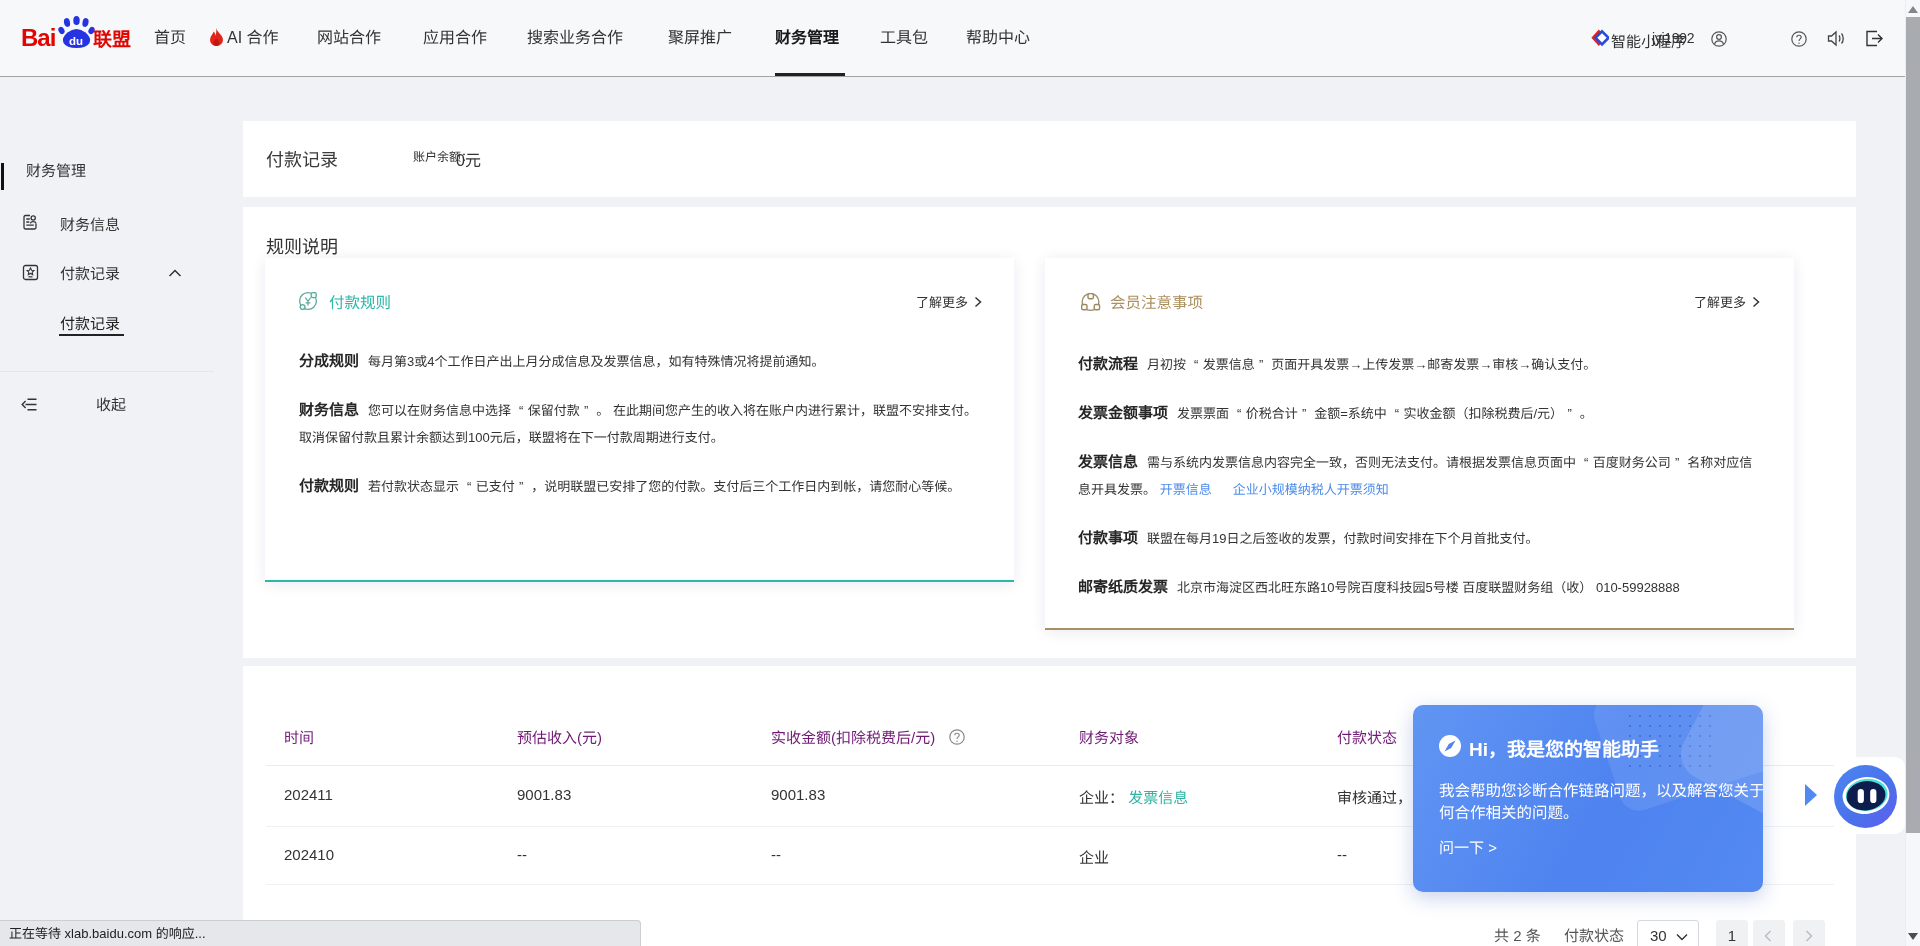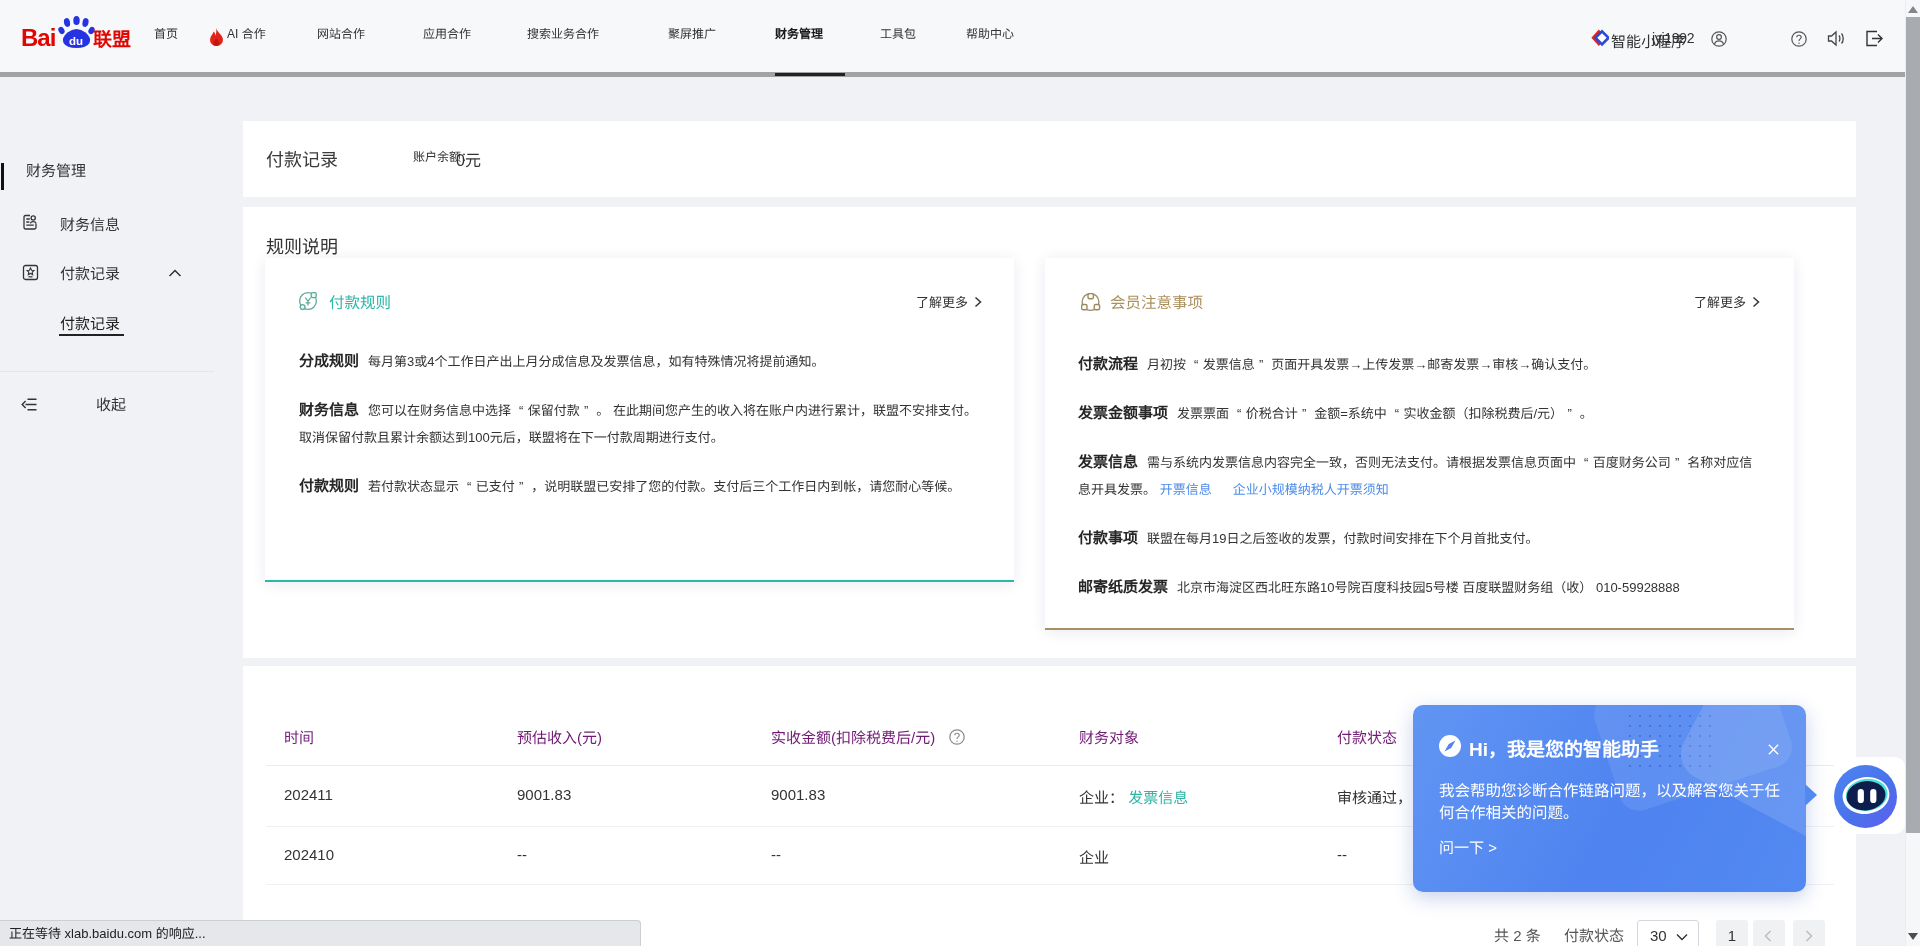--- a/index.html
+++ b/index.html
@@ -2,22 +2,22 @@
 <html lang="zh-CN"><head>
 <meta charset="utf-8">
 <title>财务管理</title>
 <style>
 * { margin:0; padding:0; box-sizing:border-box; }
 html,body { width:1920px; height:946px; overflow:hidden; }
 body { font-family:"Liberation Sans", sans-serif; background:#f1f2f6; position:relative; color:#333; }
 .abs { position:absolute; }
 
 
-#nav { position:absolute; left:0; top:0; width:1920px; height:77px; background:#f7f8fa; border-bottom:5px solid #a3a3a3; }
-.navitem { position:absolute; top:24px; font-size:12px; color:#333; white-space:nowrap; }
+#nav { position:absolute; left:0; top:0; width:1920px; height:77px; background:#f7f8fa; border-bottom:1px solid #a3a3a3; }
+.navitem { position:absolute; top:24px; font-size:16px; color:#333; white-space:nowrap; }
 .navitem.active { color:#1a1a1a; font-weight:700; }
 #nav-underline { position:absolute; left:775px; top:73px; width:70px; height:3px; background:#222; }
 
 
 .side-txt { position:absolute; font-size:15px; color:#333; white-space:nowrap; }
 
 
 .panel { position:absolute; left:243px; width:1613px; background:#fff; }
 #panel1 { top:121px; height:76px; }
 #panel2 { top:207px; height:451px; }
@@ -36,21 +36,21 @@
 .q { display:inline-block; width:13px; text-align:center; }
 a.tlink { color:#4d8cea; text-decoration:none; }
 
 
 .th { position:absolute; font-size:15px; color:#701a75; white-space:nowrap; }
 .td { position:absolute; font-size:15px; color:#333; white-space:nowrap; }
 .hr { position:absolute; height:1px; background:#eef0f3; }
 a.teal { color:#30b3a2; text-decoration:none; }
 
 
-#popup { position:absolute; left:1413px; top:705px; width:393px; height:187px; border-radius:10px;
+#popup { position:absolute; left:1413px; top:705px; width:350px; height:187px; border-radius:10px;
   background:linear-gradient(118deg,#6195f3 0%,#4e83f0 55%,#5389f1 100%); overflow:hidden; box-shadow:0 6px 20px rgba(40,80,180,0.25); }
 #popup-tail { position:absolute; left:1805px; top:784px; width:0; height:0; border-top:11px solid transparent; border-bottom:11px solid transparent; border-left:12px solid #5289f1; }
 
 
 #sb-track { position:absolute; left:1905px; top:0; width:15px; height:946px; background:#f6f7f8; border-left:1px solid #ebedef; }
 #sb-thumb { position:absolute; left:1906px; top:17px; width:14px; height:816px; background:#a8abaf; }
 
 
 #status { position:absolute; left:0; top:920px; width:641px; height:26px; background:#e5e7ea; border:1px solid #ccced2; border-left:none; border-bottom:none; border-top-right-radius:4px; font-size:13px; color:#202124; line-height:25px; padding-left:9px; }
 </style>

